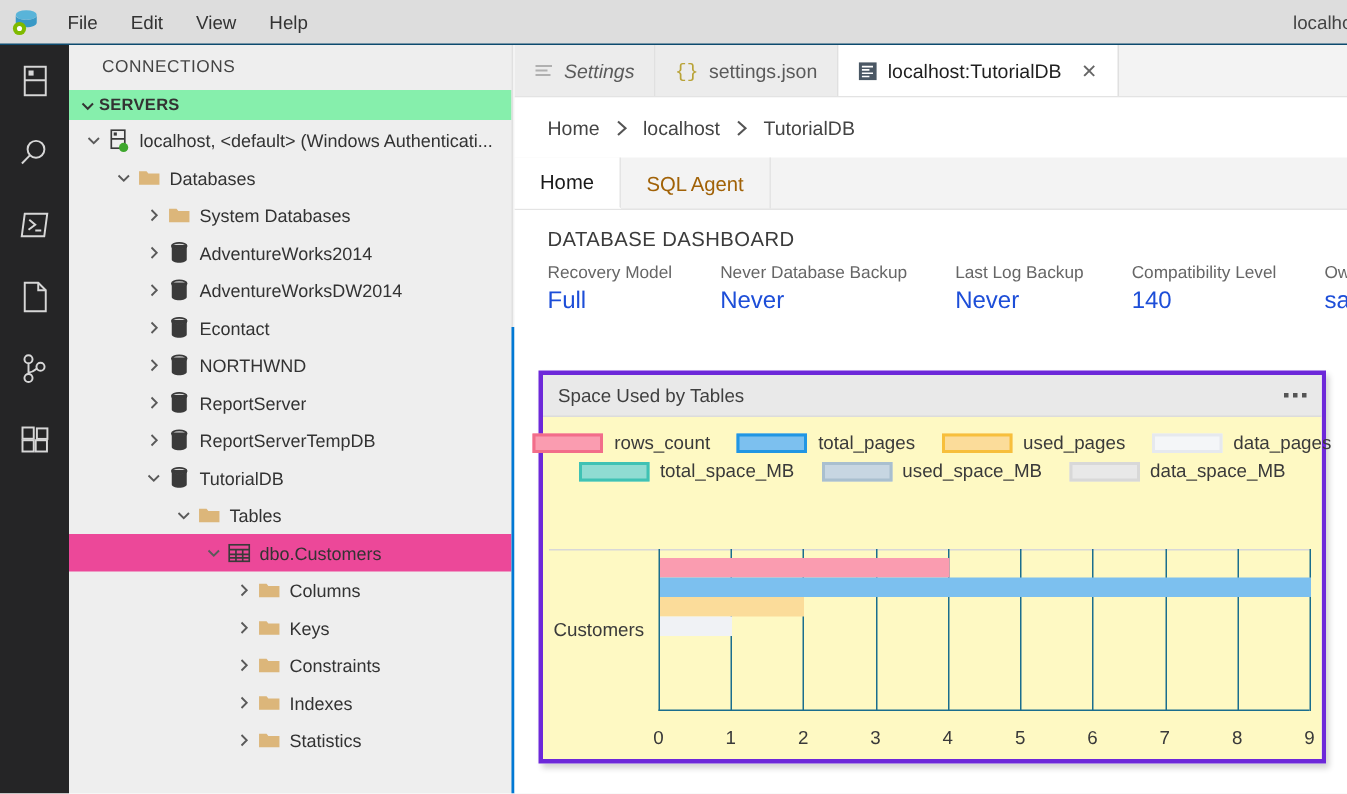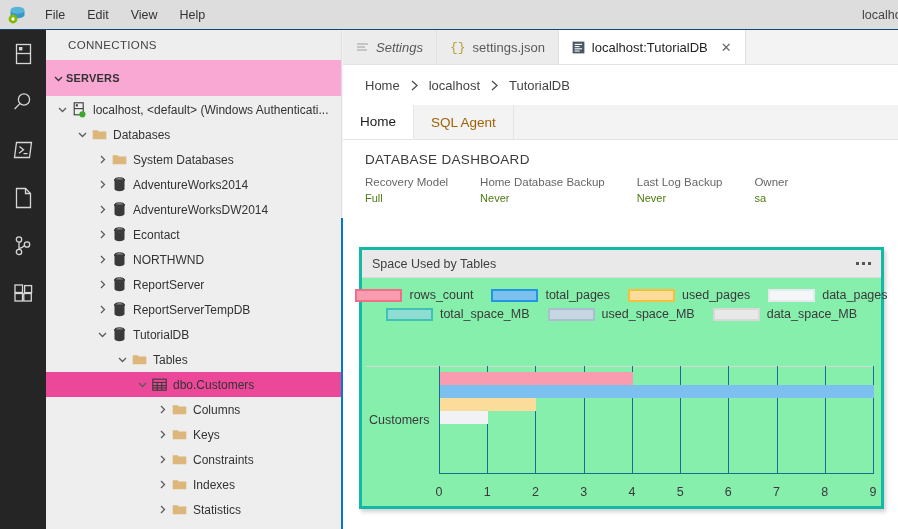--- a/index.html
+++ b/index.html
@@ -45,21 +45,21 @@
     position:absolute;left:46px;top:30px;width:296px;height:499px;
     background:#eeeeee;overflow:hidden;
     border-right:1px solid #e0e0e0;box-sizing:border-box;
   }
   .sidebar-title{
     height:30px;line-height:30px;padding-left:22px;
     font-size:11.5px;letter-spacing:.35px;color:#444;
     background:#eeeeee;
   }
   .section-header{
-    height:36px;line-height:20px;background:#f9a8d4;
+    height:20px;line-height:20px;background:#86efac;
     font-size:11px;font-weight:bold;color:#333;
     display:flex;align-items:center;padding-left:4px;letter-spacing:.2px;
   }
   .tree{padding-top:1px;}
   .row{
     height:25px;display:flex;align-items:center;
     font-size:12px;color:#333;white-space:nowrap;cursor:pointer;
     box-sizing:border-box;
   }
   .row.selected{background:#ec4899;}
@@ -107,38 +107,38 @@
     display:flex;align-items:center;padding:0 17px;font-size:13.5px;color:#a16207;
     cursor:pointer;border-right:1px solid #e4e4e4;
   }
   .subtab.active{background:#ffffff;color:#1a1a1a;border-bottom:1px solid #ffffff;}
 
   .dash{padding:12px 0 0 22px;background:#ffffff;}
   .dash-title{font-size:13.5px;color:#3b3b3b;letter-spacing:.3px;margin-bottom:9px;}
   .props{display:flex;gap:10px;}
   .prop{margin-right:22px;}
   .prop-k{font-size:11.5px;color:#666;margin-bottom:4px;white-space:nowrap;}
-  .prop-v{font-size:11px;color:#4d7c0f;}
+  .prop-v{font-size:16px;color:#1d4ed8;}
 
   
   .widget-wrap{
     position:absolute;left:359px;top:247px;width:525px;height:262px;
-    border:3px solid #14b8a6;background:#ffffff;box-sizing:border-box;
+    border:3px solid #6d28d9;background:#ffffff;box-sizing:border-box;
     box-shadow:2px 3px 4px rgba(0,0,0,.18);
   }
   .widget{position:absolute;inset:0;background:#ffffff;display:flex;flex-direction:column;}
   .widget-head{
     height:27px;background:#e9e9e9;border-bottom:1px solid #dcdcdc;
     display:flex;align-items:center;padding:0 10px;flex:0 0 auto;
   }
   .widget-title{font-size:12.5px;color:#3f3f3f;}
   .widget-more{margin-left:auto;display:flex;gap:3px;align-items:center;cursor:pointer;}
   .dot{width:3px;height:3px;background:#555;display:block;}
 
-  .chart-area{flex:1 1 auto;position:relative;background:#86efac;}
+  .chart-area{flex:1 1 auto;position:relative;background:#fef9c3;}
 
   .legend{
     padding:10px 0 4px 0;display:flex;flex-direction:column;align-items:center;gap:5px;
   }
   .legend-row{display:flex;align-items:center;justify-content:center;}
   .legend-item{display:flex;align-items:center;margin:0 9px;}
   .swatch{
     width:47px;height:13px;border:2px solid #ccc;background:#eee;box-sizing:border-box;
     margin-right:7px;
   }
@@ -578,26 +578,30 @@
     </div>
 
     <div class="dash">
       <div class="dash-title">DATABASE DASHBOARD</div>
       <div class="props" id="props">
           <div class="prop">
             <div class="prop-k">Recovery Model</div>
             <div class="prop-v">Full</div>
           </div>
           <div class="prop">
-            <div class="prop-k">Home Database Backup</div>
+            <div class="prop-k">Never Database Backup</div>
             <div class="prop-v">Never</div>
           </div>
           <div class="prop">
             <div class="prop-k">Last Log Backup</div>
             <div class="prop-v">Never</div>
+          </div>
+          <div class="prop">
+            <div class="prop-k">Compatibility Level</div>
+            <div class="prop-v">140</div>
           </div>
           <div class="prop">
             <div class="prop-k">Owner</div>
             <div class="prop-v">sa</div>
           </div>
         </div>
     </div>
   </div>
 
   <div class="widget-wrap">

